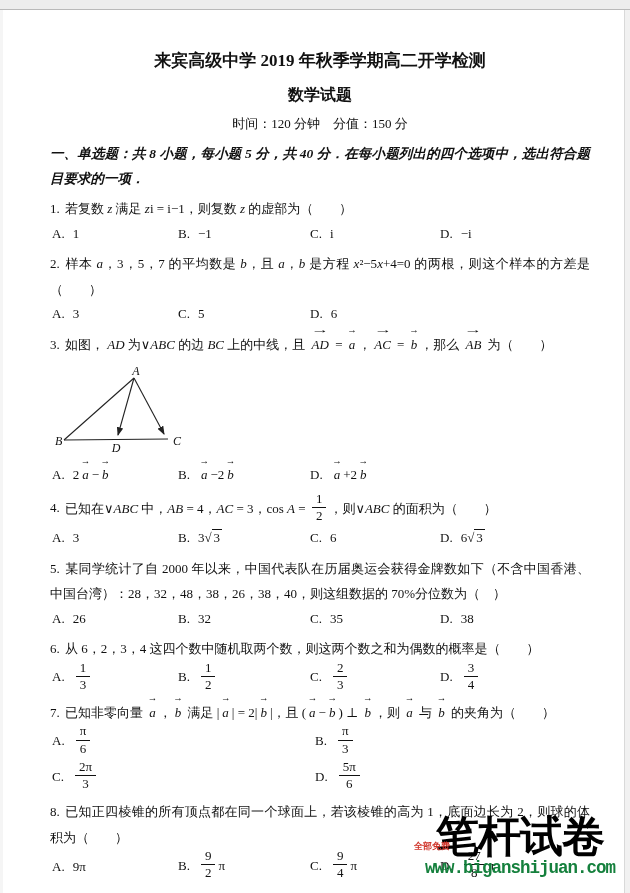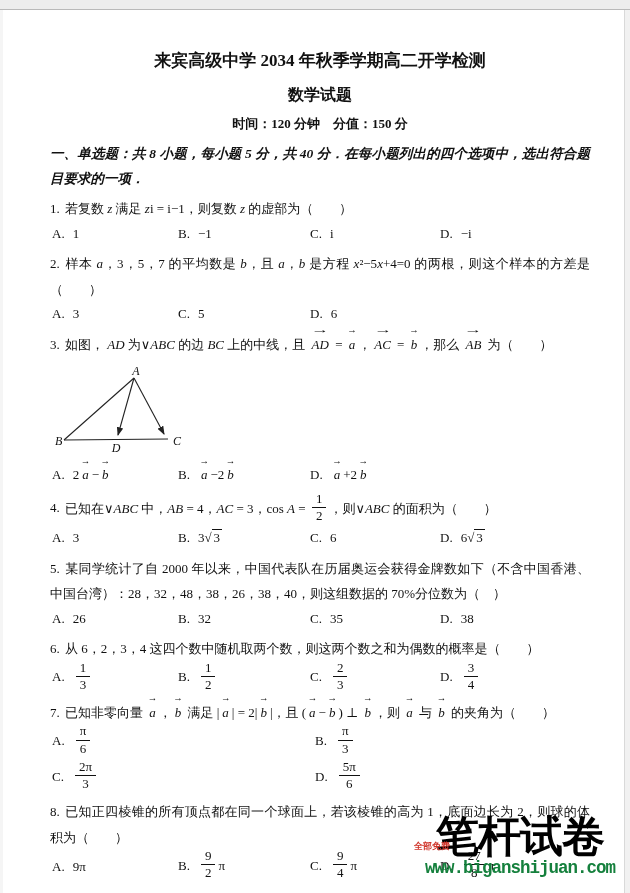--- a/index.html
+++ b/index.html
@@ -10,21 +10,21 @@
     font-size:13px;
   }
   .chrome-top{position:absolute;top:0;left:0;width:100%;height:9px;background:#ededed;border-bottom:1px solid #b9b9b9;z-index:4}
   .chrome-right{position:absolute;top:10px;right:0;width:5px;height:883px;background:#f1f1f1;border-left:1px solid #d9d9d9;z-index:4}
   .chrome-left{position:absolute;top:10px;left:0;width:3px;height:883px;background:#f5f5f5;z-index:4}
 
   .page{position:absolute;top:10px;left:0;width:630px;padding:40px 40px 0 50px;box-sizing:border-box;}
 
   .t-title{font-size:17px;font-weight:bold;text-align:center;margin:0;line-height:1.3;}
   .t-sub{font-size:16px;font-weight:bold;text-align:center;margin:13px 0 0 0;line-height:1.2;}
-  .t-meta{font-size:13px;font-weight:bold;text-align:center;margin:11px 0 8px 0;}
+  .t-meta{font-size:13px;font-weight:normal;text-align:center;margin:11px 0 8px 0;}
   .intro{font-size:13.5px;font-weight:bold;line-height:1.85;margin:9px 0 4px 0;text-align:justify;font-style:italic;}
 
   .question{margin:0 0 5px 0;}
   .stem{line-height:1.95;text-align:justify;}
   .qnum{margin-right:2px;}
   .mi{font-style:italic;}
 
   .opts{margin:0 0 3px 2px;line-height:1.9;}
   .opts4{display:grid;grid-template-columns:126px 132px 130px 1fr;align-items:center;}
   .opts2{display:grid;grid-template-columns:263px 1fr;row-gap:2px;align-items:center;}
@@ -52,21 +52,21 @@
   .wm-tagline{position:absolute;left:0;top:26px;font-family:"DejaVu Sans",sans-serif;font-size:9px;font-weight:bold;}
 </style>
 </head>
 <body>
 
 <div class="chrome-top"></div>
 <div class="chrome-left"></div>
 <div class="chrome-right"></div>
 
 <div class="page">
-  <h1 class="t-title">来宾高级中学 2034 年秋季学期高二开学检测</h1>
+  <h1 class="t-title">来宾高级中学 2019 年秋季学期高二开学检测</h1>
   <h2 class="t-sub">数学试题</h2>
   <div class="t-meta">时间：120 分钟　分值：150 分</div>
   <p class="intro">一、单选题：共 8 小题，每小题 5 分，共 40 分．在每小题列出的四个选项中，选出符合题目要求的一项．</p>
   <div id="questions">
       <div class="question">
         <div class="stem"><span class="qnum">1. </span><span>若复数 </span><span class="mi">z</span><span> 满足 </span><span class="mi">z</span><span>i = i−1，则复数 </span><span class="mi">z</span><span> 的虚部为（　　）</span></div>
         <div class="opts opts4">
           <div class="opt"><span class="olab">A.</span><span class="ocon"><span>1</span></span></div>
           <div class="opt"><span class="olab">B.</span><span class="ocon"><span>−1</span></span></div>
           <div class="opt"><span class="olab">C.</span><span class="ocon"><span>i</span></span></div>

